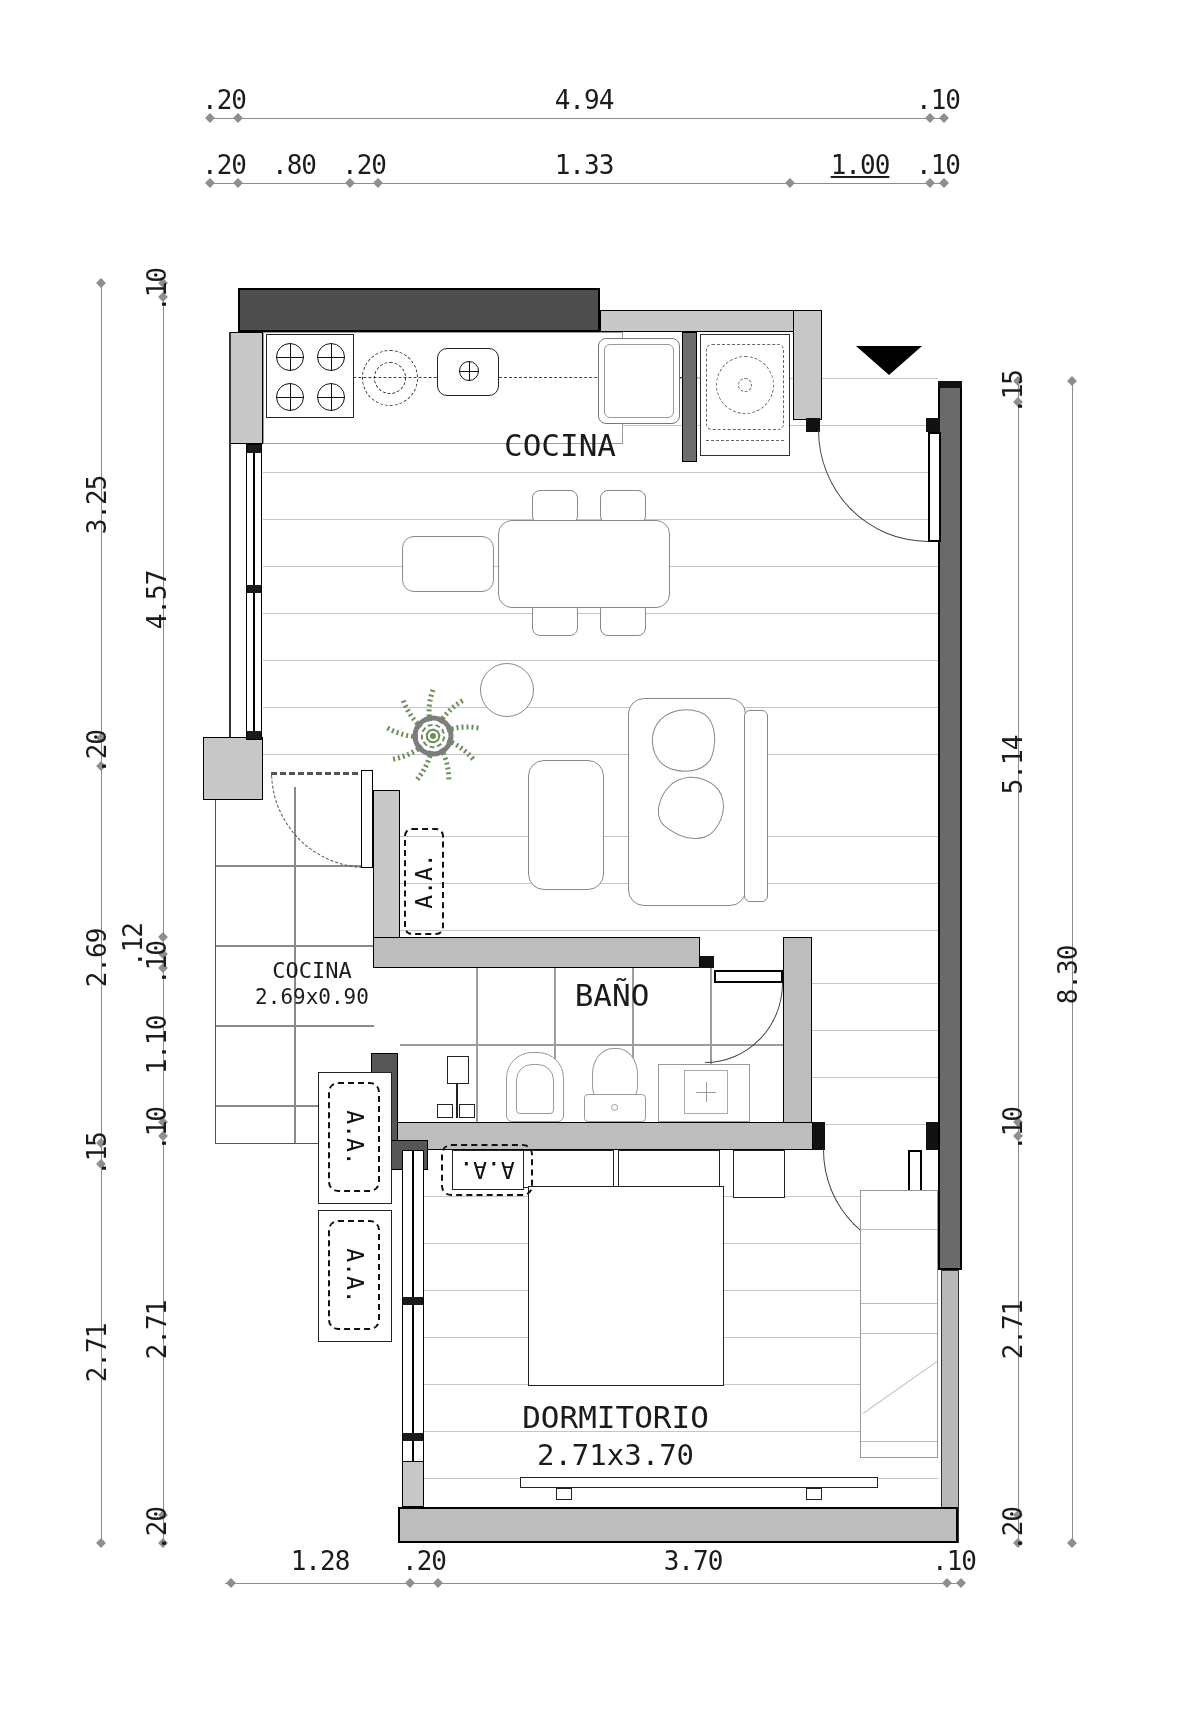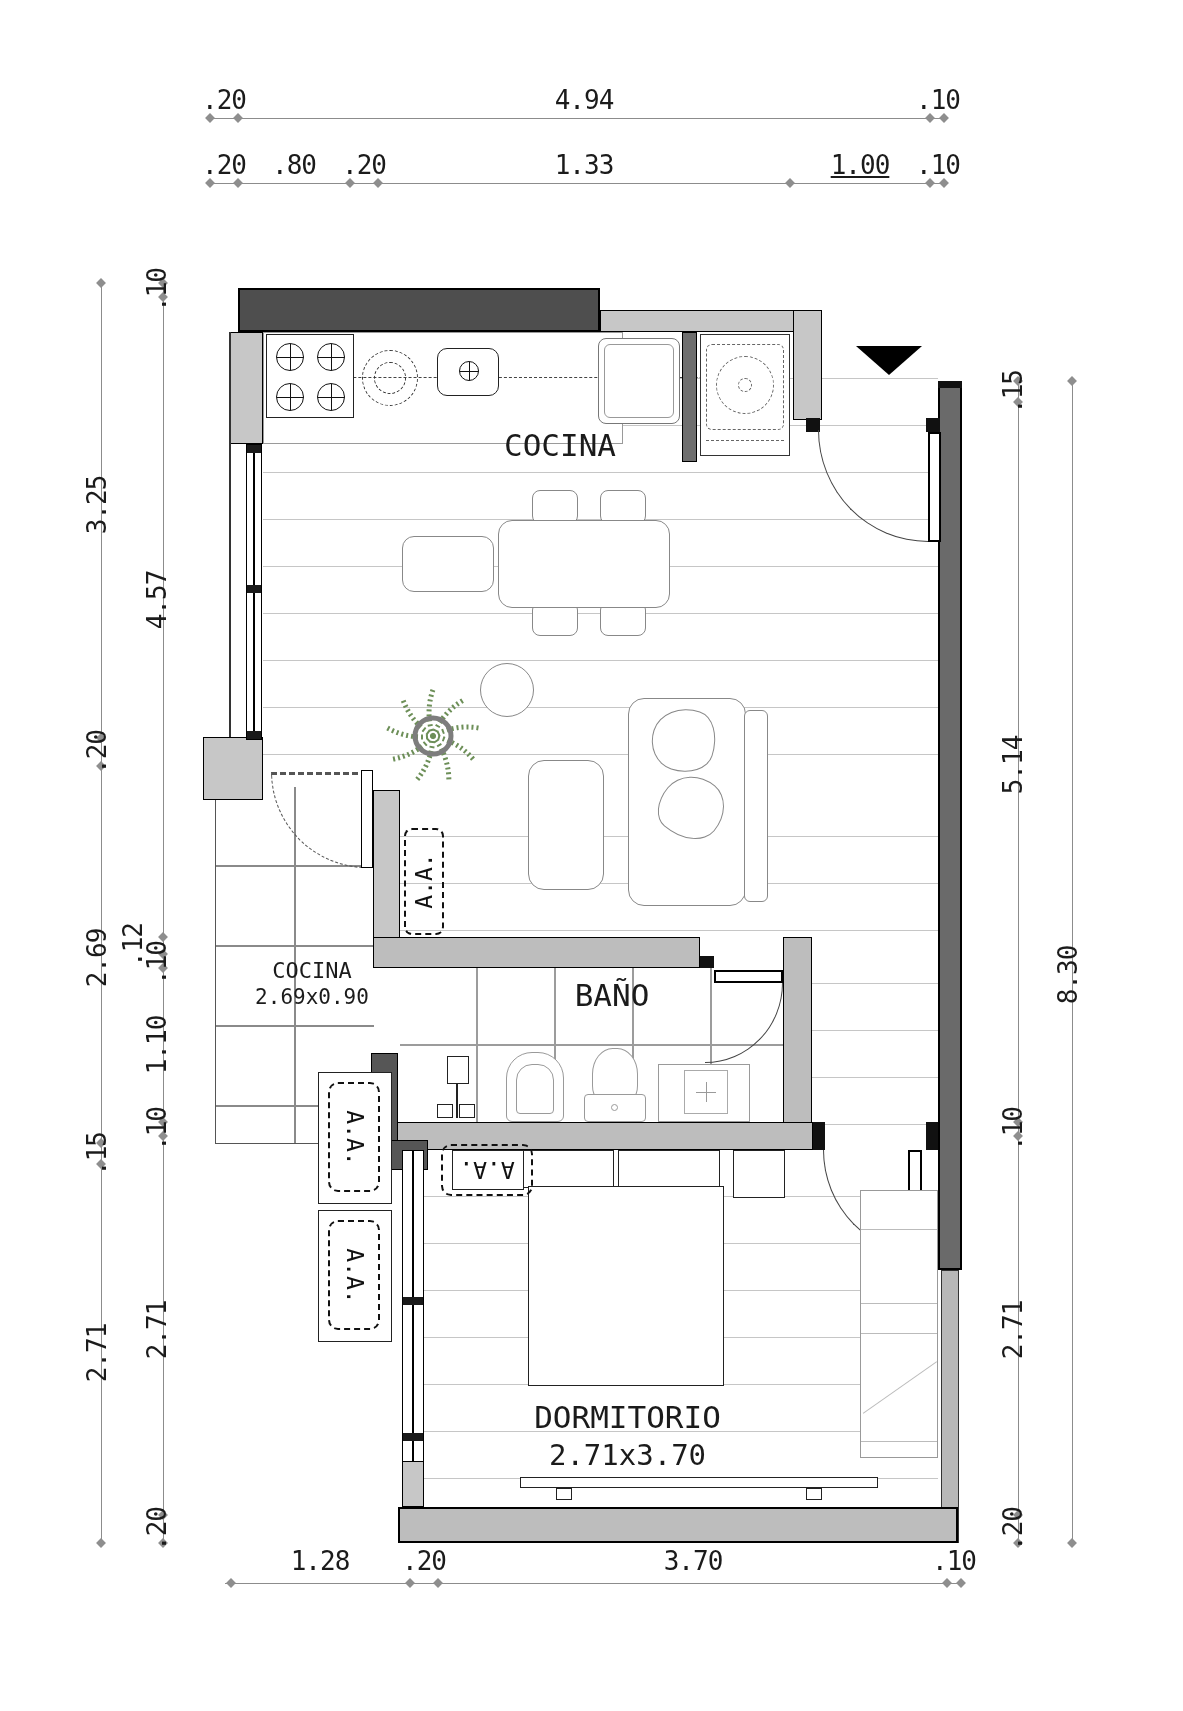--- a/index.html
+++ b/index.html
@@ -212,21 +212,21 @@
   <div class="roomlabel" style="left:430px;top:426px;width:260px">
     <div>COCINA</div>
   </div>
   <div class="roomlabel small" style="left:222px;top:958px;width:180px">
     <div>COCINA</div>
     <div class="sz">2.69x0.90</div>
   </div>
   <div class="roomlabel" style="left:500px;top:976px;width:224px">
     <div>BAÑO</div>
   </div>
-  <div class="roomlabel" style="left:470px;top:1398px;width:315px">
+  <div class="roomlabel" style="left:458px;top:1398px;width:315px">
     <div>DORMITORIO</div>
     <div class="sz">2.71x3.70</div>
   </div>
 
   <div id="title-block">
   </div>
   <div id="apex-triangle"></div>
 
 <div class="dimline h" style="left: 210px; width: 734px; top: 118px;"></div>
     <div class="tick" style="left: 210px; top: 118px;"></div>

